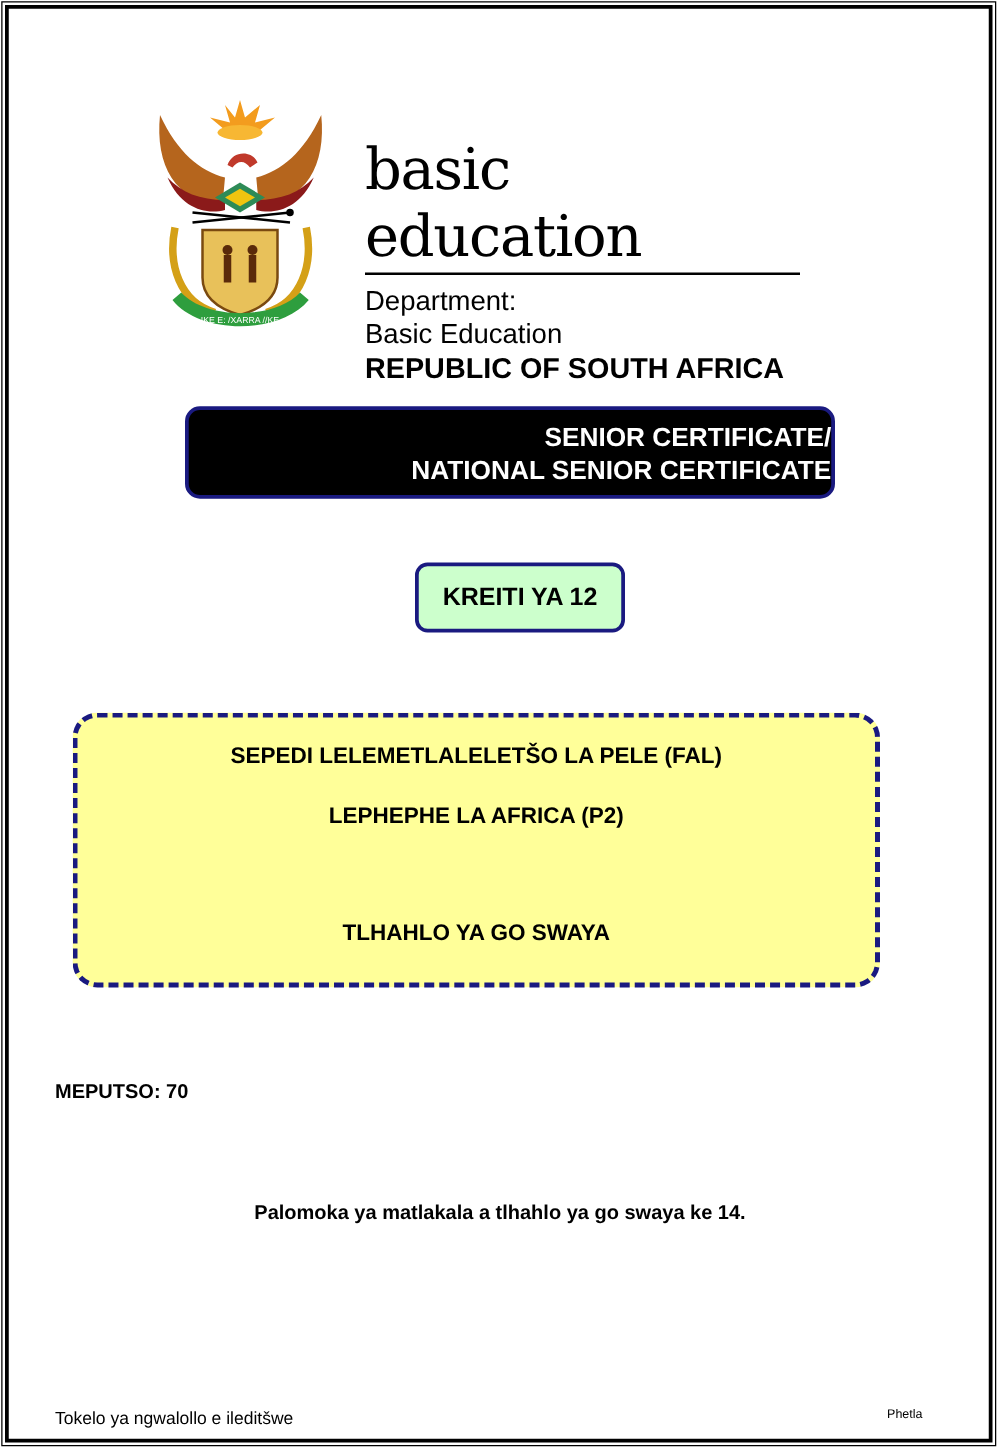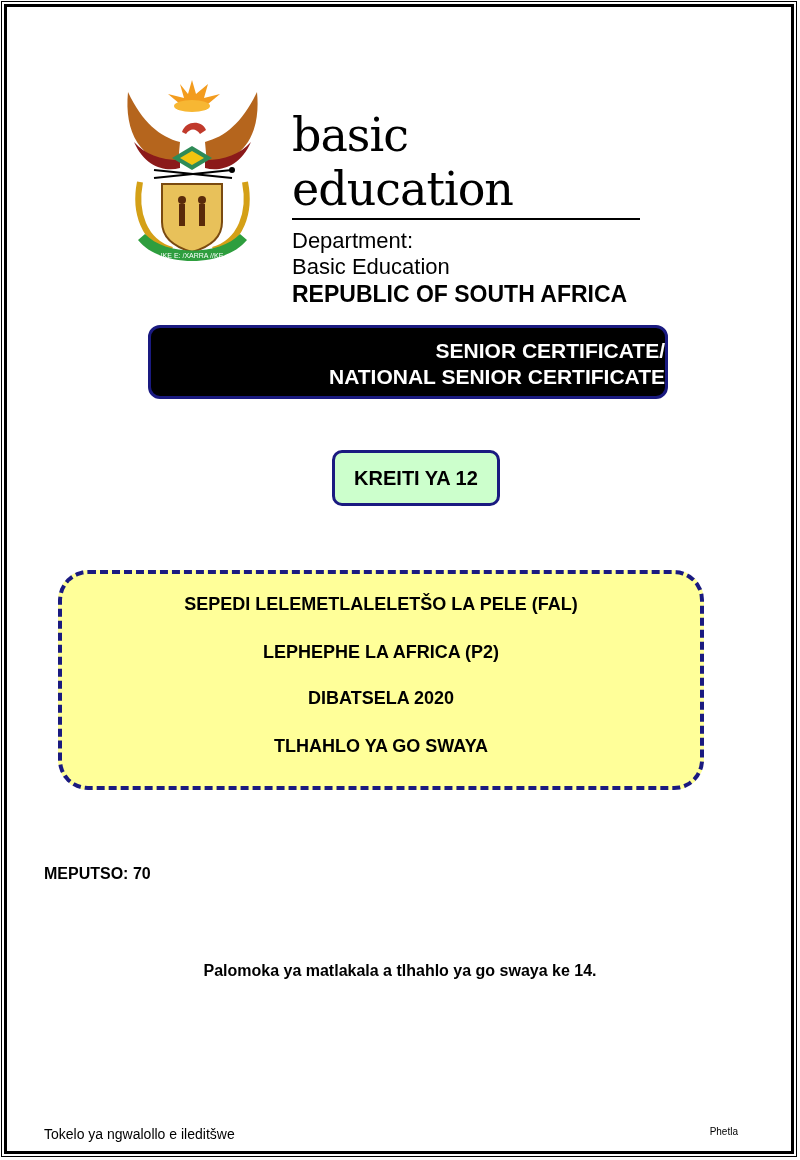--- a/index.html
+++ b/index.html
@@ -21,21 +21,21 @@
   .cert-box { position: absolute; left: 148px; top: 325px; width: 520px; height: 74px;
          background: #000; border: 3px solid #1a1a80; border-radius: 12px; box-sizing: border-box;
          color: #fff; text-align: right; font-weight: bold; font-size: 21px; line-height: 26px;
          padding-top: 10px; }
 
   .grade-box { position: absolute; left: 332px; top: 450px; width: 168px; height: 56px;
          background: #ccffcc; border: 3px solid #1a1a80; border-radius: 10px; box-sizing: border-box;
          text-align: center; font-weight: bold; font-size: 20px; line-height: 50px; }
 
   .subject-box { position: absolute; left: 58px; top: 570px; width: 646px; height: 220px;
-         background: #ffff99; border: 4px dashed #1a1a80; border-radius: 30px; box-sizing: border-box;
+         background: #ffff99; border: 4px dashed #1a1a80; border-radius: 20px; box-sizing: border-box;
          text-align: center; font-weight: bold; font-size: 18px; }
   .subject-line { position: absolute; left: 0; right: 0; }
 
   .marks { position: absolute; left: 44px; top: 844px; font-weight: bold; font-size: 16px; margin-top: 21px; }
   .pages-note { position: absolute; left: 0; right: 0; top: 962px; text-align: center;
          font-weight: bold; font-size: 16px; }
   .footer-left { position: absolute; left: 44px; top: 1126px; font-size: 14px; }
   .footer-right { position: absolute; right: 62px; top: 1126px; font-size: 10px; margin-left: 20px; }
 </style>
 </head>
@@ -89,21 +89,20 @@
 <div class="cert-box">
   <div>SENIOR CERTIFICATE/</div>
   <div>NATIONAL SENIOR CERTIFICATE</div>
 </div>
 
 <div class="grade-box">KREITI YA 12</div>
 
 <div class="subject-box">
   <div class="subject-line" style="top:20px">SEPEDI LELEMETLALELETŠO LA PELE (FAL)</div>
   <div class="subject-line" style="top:68px">LEPHEPHE LA AFRICA (P2)</div>
-  <div class="subject-line" style="top:114px">DIBATSELA 2020</div>
   <div class="subject-line" style="top:162px">TLHAHLO YA GO SWAYA</div>
 </div>
 
 <div class="marks">MEPUTSO: 70</div>
 
 <div class="pages-note">Palomoka ya matlakala a tlhahlo ya go swaya ke 14.</div>
 
 <div class="footer-left">Tokelo ya ngwalollo e ileditšwe</div>
 <div class="footer-right">Phetla</div>
 

